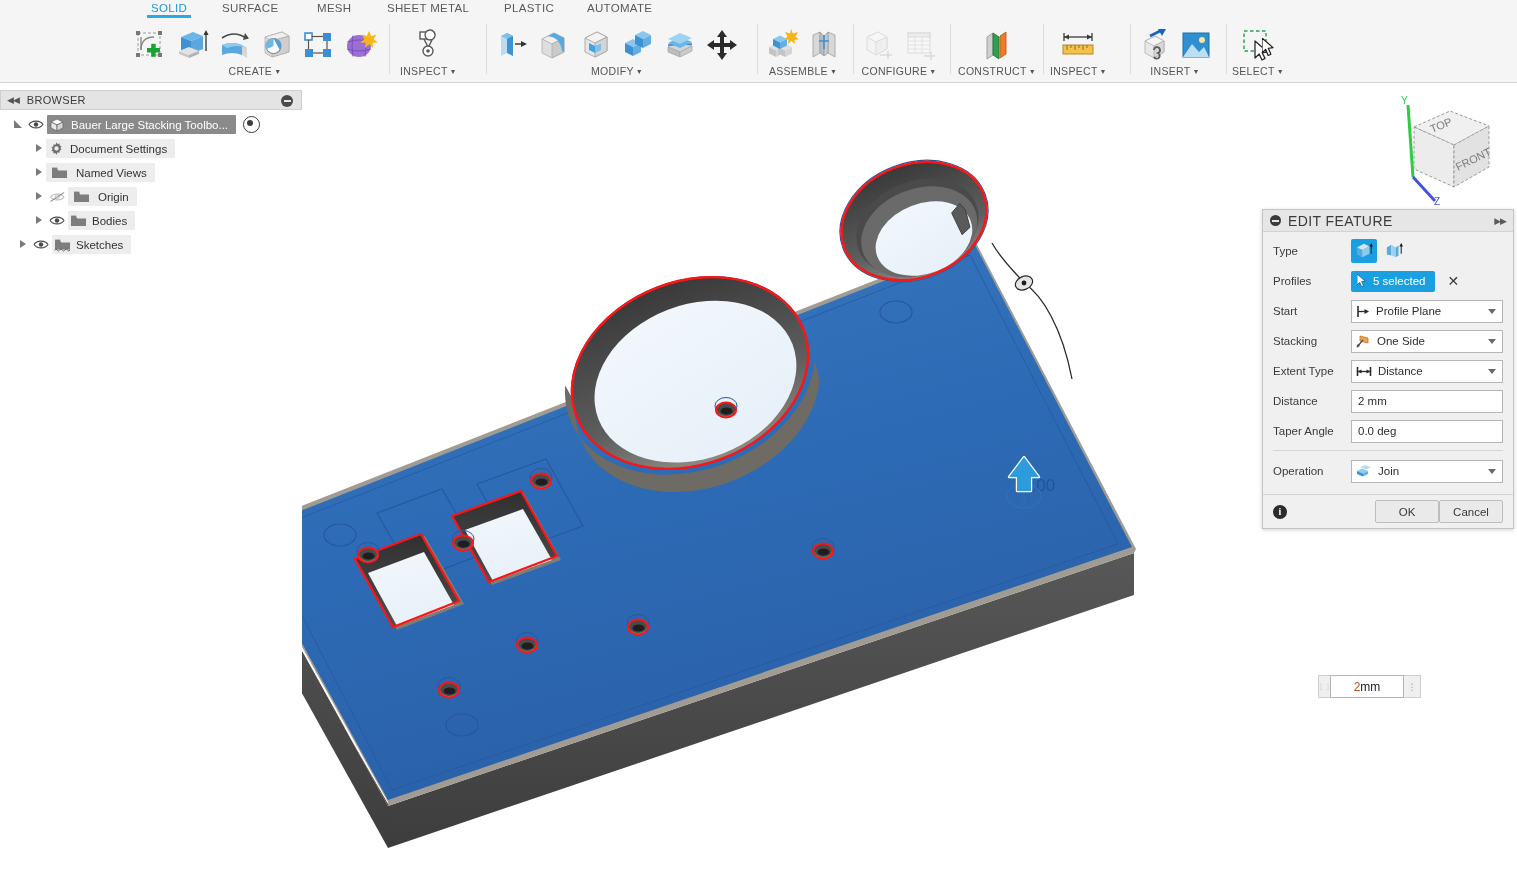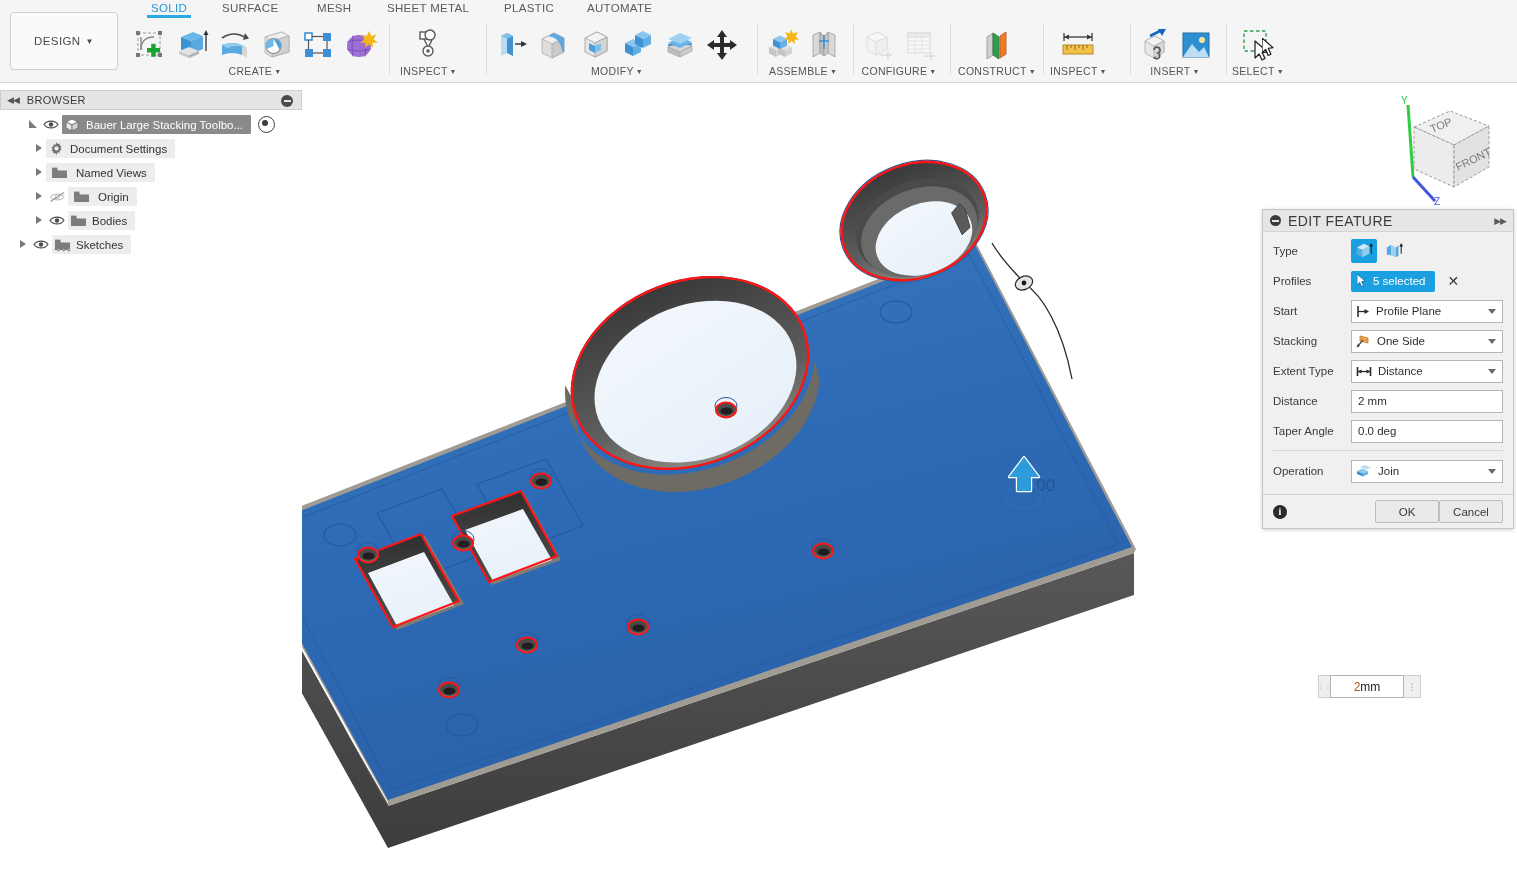--- a/index.html
+++ b/index.html
@@ -198,24 +198,20 @@
 
     <div class="tabrow">
       <div class="wtab active" style="left:139px;margin-left:8px;"><span>SOLID</span></div>
       <div class="wtab" style="left:218px;text-align:right;"><span>SURFACE</span></div>
       <div class="wtab" style="left:313px;"><span>MESH</span></div>
       <div class="wtab" style="left:383px;"><span>SHEET METAL</span></div>
       <div class="wtab" style="left:500px;"><span>PLASTIC</span></div>
       <div class="wtab" style="left:583px;"><span>AUTOMATE</span></div>
     </div>
 
-    <div class="design-btn">
-      <span>DESIGN</span>
-      <span class="car">▼</span>
-    </div>
 
     <div class="grp" style="left:130px;">
       <div class="icons">
         <div class="ticon">
           <svg width="34" height="34" viewBox="0 0 34 34">
             <rect x="5" y="5" width="22" height="22" fill="none" stroke="#9a9a9a" stroke-width="1" stroke-dasharray="3,2"></rect>
             <rect x="3" y="3" width="4" height="4" fill="#777"></rect>
               <rect x="25" y="3" width="4" height="4" fill="#777"></rect>
             <rect x="3" y="25" width="4" height="4" fill="#777"></rect>
               <rect x="25" y="25" width="4" height="4" fill="#777"></rect>
@@ -514,21 +510,21 @@
 
   <div class="browser">
     <div class="browser-head">
       <span class="collapse">◀◀</span>
       <span class="btitle">BROWSER</span>
       <span class="minus"></span>
     </div>
 
     <div class="btree">
 
-      <div class="brow" style="padding-left:26px;">
+      <div class="brow" style="padding-left:11px;">
         <span class="arrow"><span class="tri-open" style="display:inline-block;"></span></span>
         <span class="eye">
           <svg width="16" height="11" viewBox="0 0 16 11">
               <path d="M1 5.5 C4 1, 12 1, 15 5.5 C12 10, 4 10, 1 5.5 Z" fill="none" stroke="#4a4a4a" stroke-width="1.1"></path>
               <circle cx="8" cy="5.5" r="2.2" fill="#4a4a4a"></circle>
             </svg>
         </span>
         <span class="rowbg sel">
           <span class="bicon">
             <svg width="16" height="16" viewBox="0 0 16 16">

